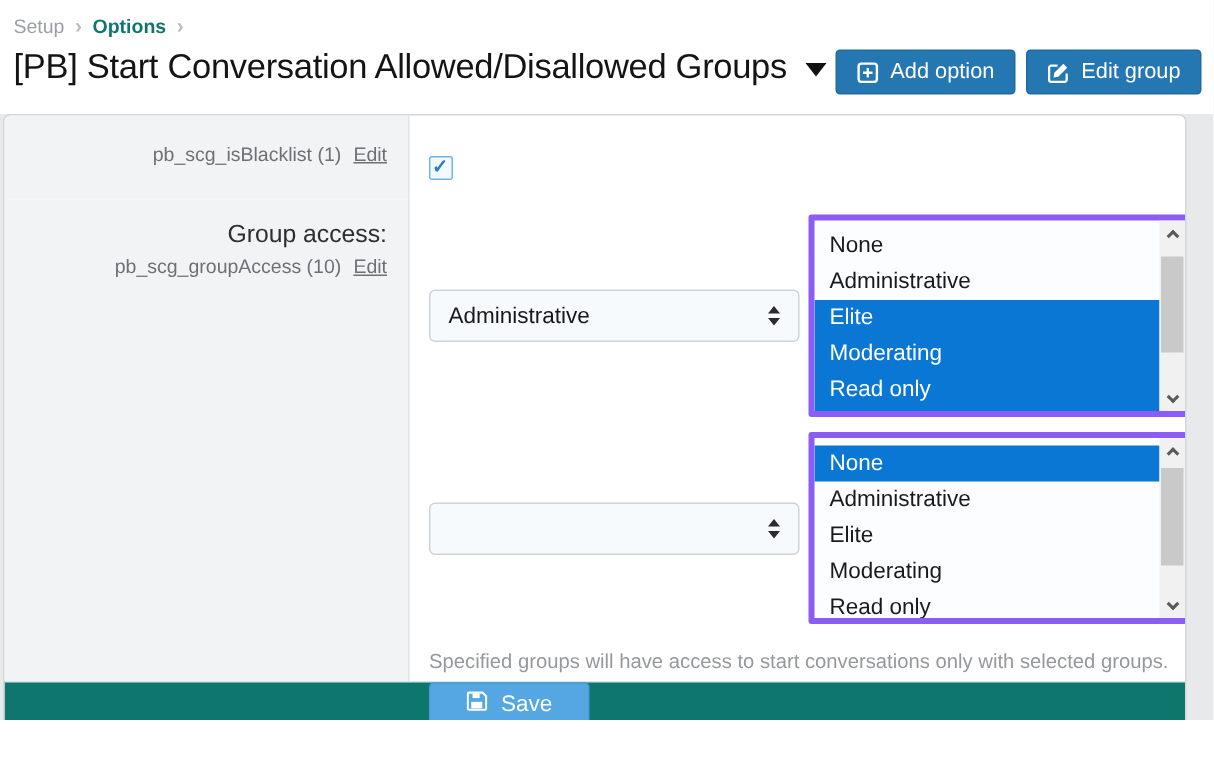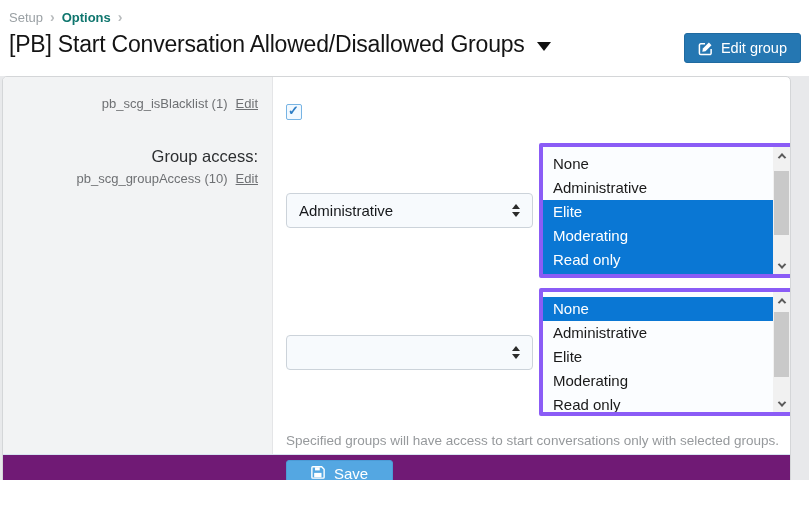--- a/index.html
+++ b/index.html
@@ -74,42 +74,51 @@
   .chev { width:6px; height:6px; border-top:2px solid #5a5a5a; border-right:2px solid #5a5a5a; }
   .chev.up { transform:rotate(-45deg) translate(-1px,1px); }
   .chev.down { transform:rotate(135deg) translate(-1px,1px); }
   .sb-thumb { position:absolute; left:1px; width:15px; background:#c9c9c9; }
   .lb1 .sb-thumb { top:24px; height:64px; }
   .lb2 .sb-thumb { top:20px; height:65px; }
 
   .hint { margin-top:17px; font-size:13.5px; color:#96999c; }
 
   
-  .block-footer { position:absolute; left:0; right:0; bottom:0; height:38px; background:#701a75;
-    border-top:1px solid #d8e4f0; display:flex; align-items:center; padding-left:283px; }
+  .block-footer { position:absolute; left:0; right:0; bottom:0; height:38px; background:#0f766e;
+    border-top:1px solid #d8e4f0; display:flex; padding-left:283px; }
   .btn-save { display:flex; align-items:center; gap:9px; background:#54a7e2; color:#fff; font-size:15px;
     padding:5px 24px; border:1px solid #4b9bd6; border-radius:3px; cursor:pointer; height:28px; }
 </style>
 </head>
 <body>
 
 <div class="page">
 
   <div class="header">
     <div class="breadcrumb">
       <span class="crumb-setup">Setup</span>
       <span class="crumb-sep">›</span>
       <span class="crumb-options">Options</span>
       <span class="crumb-sep">›</span>
     </div>
     <div class="title-row">
       <span class="page-title">[PB] Start Conversation Allowed/Disallowed Groups</span>
       <span class="caret-down"></span>
     </div>
     <div class="header-buttons">
+      <div class="btn-primary">
+        <span>
+          <svg width="15" height="15" viewBox="0 0 16 16">
+              <rect x="1.5" y="1.5" width="13" height="13" rx="2" fill="none" stroke="#fff" stroke-width="1.7"></rect>
+              <path d="M8 4.6v6.8M4.6 8h6.8" stroke="#fff" stroke-width="1.7"></path>
+            </svg>
+        </span>
+        <span>Add option</span>
+      </div>
       <div class="btn-primary">
         <span>
           <svg width="15" height="15" viewBox="0 0 16 16">
               <path d="M14 8.5V13a1.5 1.5 0 0 1-1.5 1.5H3A1.5 1.5 0 0 1 1.5 13V4.5A1.5 1.5 0 0 1 3 3h4.5" fill="none" stroke="#fff" stroke-width="1.6"></path>
               <path d="M11.6 1.6l2.8 2.8L8 10.8l-3.4.6.6-3.4z" fill="#fff"></path>
             </svg>
         </span>
         <span>Edit group</span>
       </div>
     </div>

